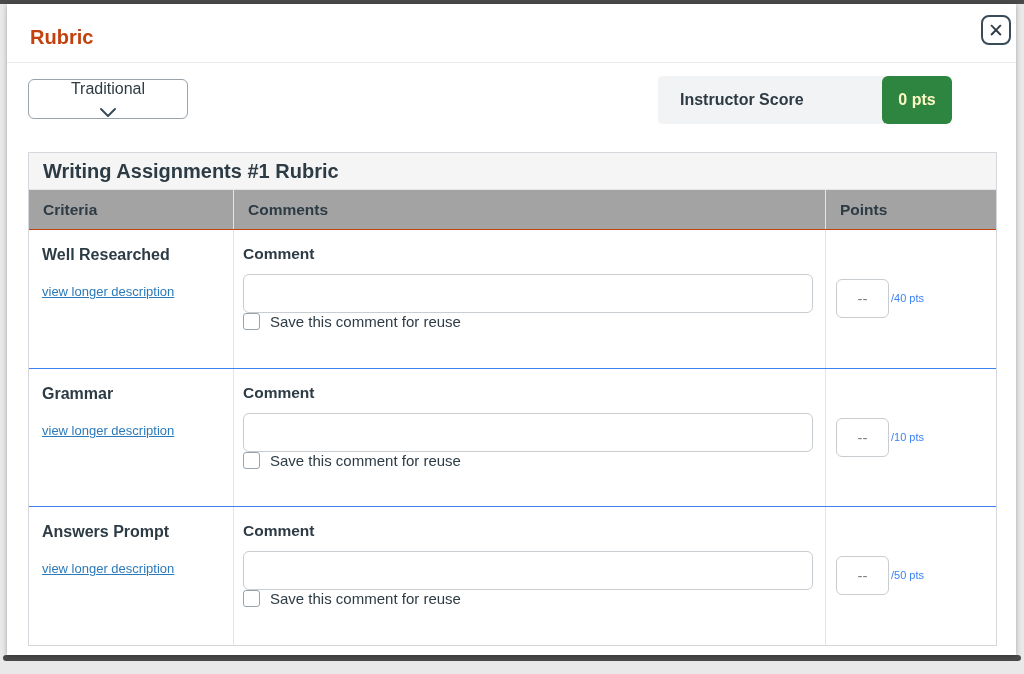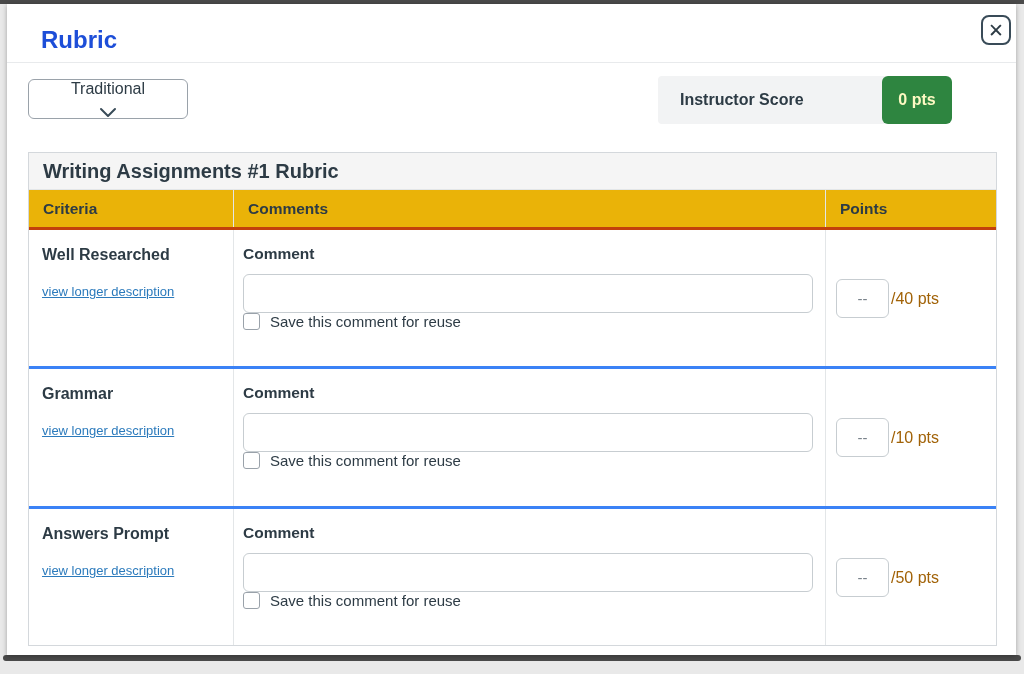--- a/index.html
+++ b/index.html
@@ -5,21 +5,21 @@
   * { margin:0; padding:0; box-sizing:border-box; }
   html,body { width:1024px; height:674px; overflow:hidden; }
   body { background:#e9e9e9; font-family:"Liberation Sans", sans-serif; color:#2D3B45; position:relative; }
 
   .frame-top { position:absolute; top:0; left:0; width:1024px; height:4px; background:#4a4a4a; }
   .frame-bottom { position:absolute; top:655px; left:3px; width:1018px; height:6px; background:#4a4a4a; border-radius:3px; }
 
   .modal { position:absolute; top:4px; left:7px; width:1009px; height:651px; background:#ffffff;
            box-shadow:0 1px 5px rgba(0,0,0,.3); }
 
-  .modal-title { position:absolute; top:22px; left:34px; font-size:24px; font-weight:bold; color:#1d4ed8; }
+  .modal-title { position:absolute; top:22px; left:23px; font-size:20px; font-weight:bold; color:#c2410c; }
 
   .close-btn { position:absolute; top:11px; left:974px; width:30px; height:30px; background:#fff;
                border:2px solid #394B58; border-radius:8px; display:flex; align-items:center; justify-content:center;
                font-size:19px; line-height:1; color:#2D3B45; cursor:pointer; }
 
   .title-divider { position:absolute; top:58px; left:0; width:1009px; height:1px; background:#E8EAEC; }
 
   .type-select { position:absolute; top:75px; left:21px; width:160px; height:40px; background:#fff;
                  border:1px solid #9AA2AA; border-radius:6px; display:flex; align-items:center;
                  justify-content:space-between; padding:0 14px; font-size:16px; cursor:pointer;flex-direction:column; }
@@ -29,48 +29,48 @@
   .score-label-box { background:#F2F3F4; border-radius:4px 0 0 4px; display:flex; align-items:center;
                      padding:0 22px; width:227px; }
   .score-label { font-size:16px; font-weight:bold; color:#2D3B45;text-align:center; }
   .score-badge { background:#2E8540; border-radius:6px; width:70px; display:flex; align-items:center;
                  justify-content:center; color:#fef9c3; font-size:16px; font-weight:bold; margin-left:-3px; }
 
   .rubric-table { position:absolute; top:148px; left:21px; width:969px; height:494px;
                   border:1px solid #D4D8DC; display:flex; flex-direction:column; }
   .table-caption { height:37px; background:#F5F5F5; border-bottom:1px solid #E3E6E8; display:flex;
                    align-items:center; padding-left:14px; font-size:20px; font-weight:bold; }
-  .table-header { height:40px; background:#eab308; border-bottom:3px solid #c2410c; display:flex; }
+  .table-header { height:40px; background:#a3a3a3; border-bottom:1px solid #c2410c; display:flex; }
   .table-header .col { display:flex; align-items:center; padding-left:14px; font-size:15.5px; font-weight:bold; }
   .col-criteria { width:205px; border-right:1px solid #E3E6E8; }
   .col-comments { width:592px; border-right:1px solid #E3E6E8; }
   .col-points  { flex:1; }
 
-  .table-row { flex:1; display:flex; border-bottom:3px solid #3b82f6; background:#fff; }
+  .table-row { flex:1; display:flex; border-bottom:1px solid #3b82f6; background:#fff; }
   .table-row:last-child { border-bottom:none; }
   .cell-criteria { width:205px; border-right:1px solid #E3E6E8; padding:16px 12px 0 13px; }
   .cell-comments { width:592px; border-right:1px solid #E3E6E8; padding:15px 12px 0 9px; }
   .cell-points   { flex:1; padding:49px 0 0 10px; display:flex; align-items:flex-start; }
 
   .criterion-name { font-size:16px; font-weight:bold; color:#2D3B45; }
   .desc-link { display:inline-block; margin-top:20px; font-size:13px; color:#2B7ABC;
                text-decoration:underline; cursor:pointer; }
 
   .comment-label { font-size:15.5px; font-weight:bold; }
   .comment-input { display:block; margin-top:11px; width:570px; height:39px; border:1px solid #C7CDD1;
                    border-radius:6px; font-size:15px; font-family:"Liberation Sans", sans-serif;
                    padding:0 10px; color:#2D3B45; outline:none; }
   .save-row { display:flex; align-items:center; gap:10px; }
   .checkbox { width:17px; height:17px; border:1px solid #9AA2AA; border-radius:3px; background:#fff; cursor:pointer; flex:0 0 auto; }
   .save-label { font-size:15px; color:#2D3B45; }
 
   .score-input { width:53px; height:39px; border:1px solid #C7CDD1; border-radius:6px; text-align:center;
                  font-size:15px; font-family:"Liberation Sans", sans-serif; color:#2D3B45; outline:none; }
   .score-input::placeholder { color:#7A838B; }
-  .points-total { font-size:16px; color:#a16207; margin-left:2px; line-height:39px; }
+  .points-total { font-size:11px; color:#3b82f6; margin-left:2px; line-height:39px; }
 </style>
 </head>
 <body>
 
 <div class="frame-top"></div>
 <div class="frame-bottom"></div>
 
 <div class="modal">
 
   <div class="modal-title">Rubric</div>

